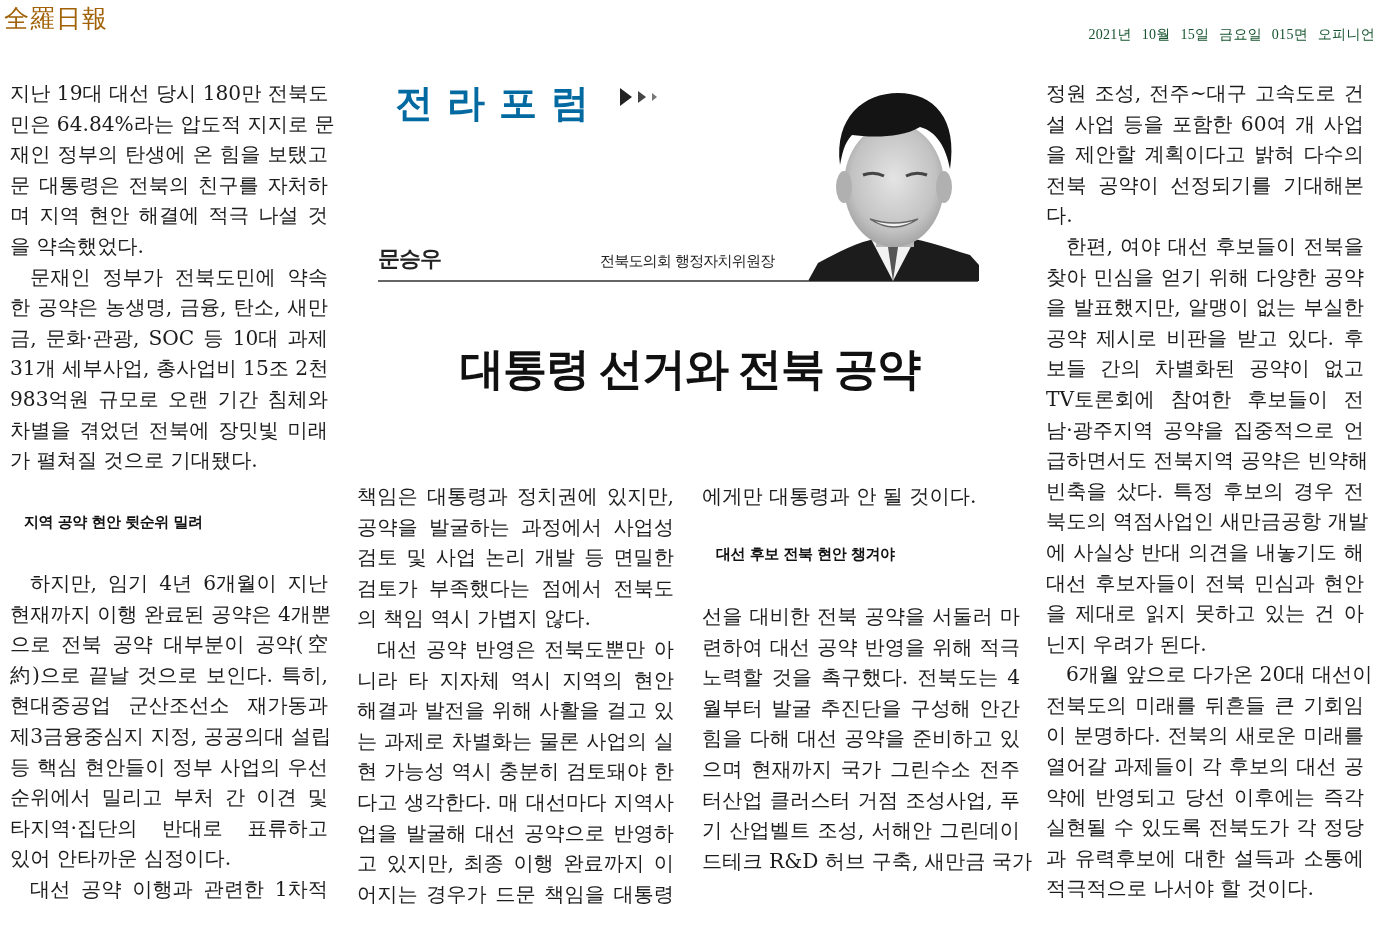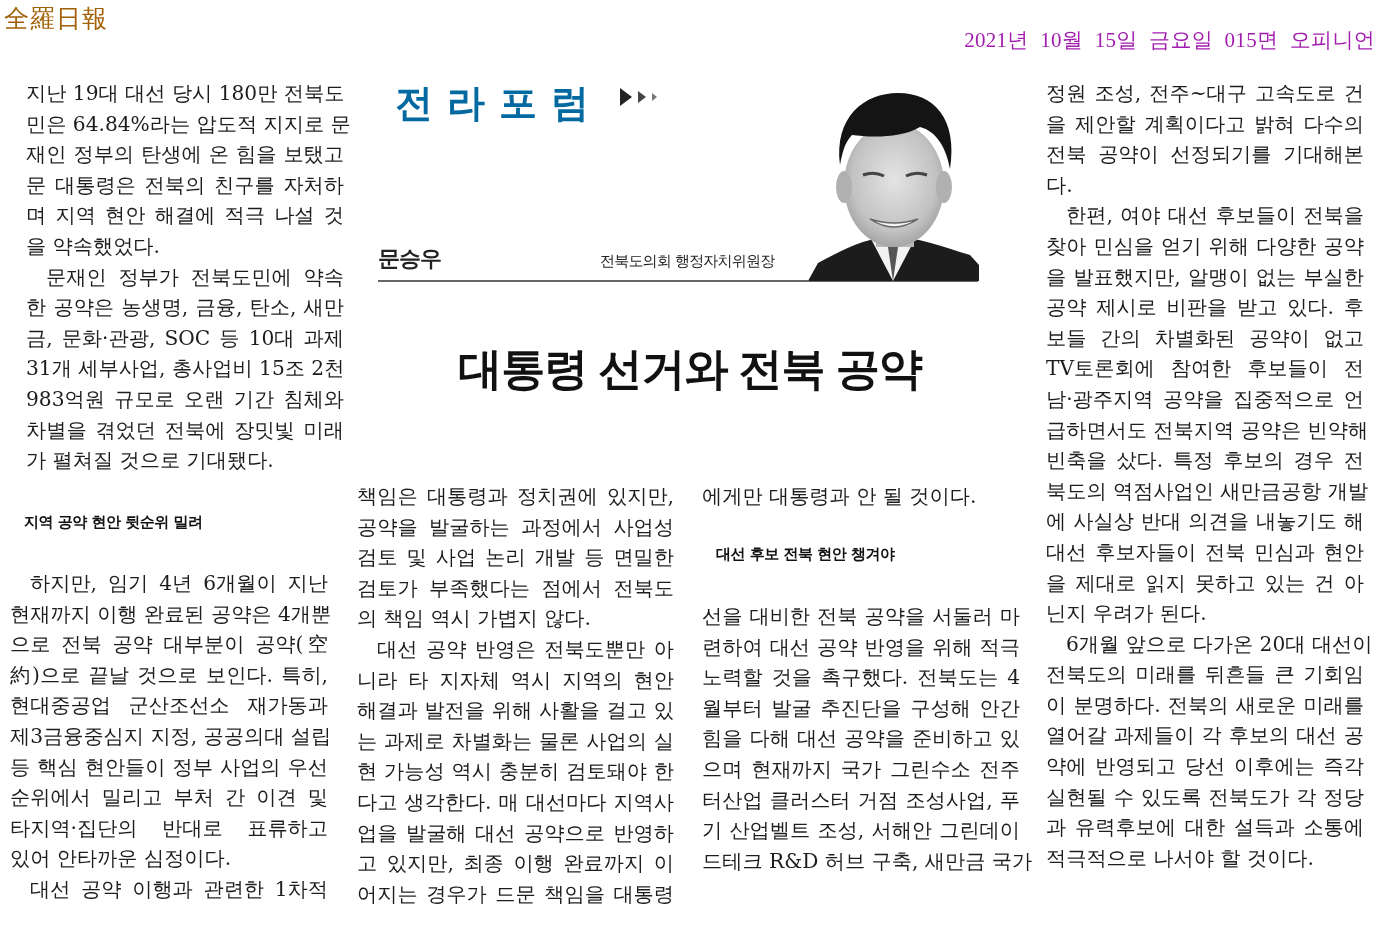--- a/index.html
+++ b/index.html
@@ -1,27 +1,27 @@
 <!DOCTYPE html>
 <html><head>
 <meta charset="utf-8">
 <style>
   * { box-sizing: border-box; margin: 0; padding: 0; }
   html, body { width: 1383px; height: 936px; background: #ffffff; overflow: hidden; }
   body { position: relative; font-family: "DejaVu Serif", "Liberation Serif", serif; color: #1a1a1a; }
 
   .masthead { position: absolute; left: 4px; top: 2px; font-family: "DejaVu Sans", sans-serif; font-weight: normal; font-size: 25px; letter-spacing: 1px; color: #a16207; }
-  .dateline { position: absolute; right: 8px; top: 26px; font-family: "Liberation Serif", "DejaVu Serif", serif; font-size: 21px; color: #a21caf; white-space: nowrap; letter-spacing: 0.3px; word-spacing: 6px; }
+  .dateline { position: absolute; right: 8px; top: 26px; font-family: "Liberation Serif", "DejaVu Serif", serif; font-size: 14px; color: #14532d; white-space: nowrap; letter-spacing: 0.3px; word-spacing: 6px; }
 
   .col { position: absolute; font-size: 20.2px; line-height: 30.6px; color: #1d1d1d; }
   .col .line { display: block; white-space: nowrap; text-align: justify; text-align-last: justify; height: 30.6px; overflow: visible; }
   .col .line.last { text-align-last: left; }
   .col .line.indent { padding-left: 20px; }
 
-  .col1 { left: 26px; top: 78px; width: 318px; }
+  .col1 { left: 10px; top: 78px; width: 318px; }
   .col1b { left: 10px; top: 568px; width: 318px; }
   .col2 { left: 357px; top: 481px; width: 317px; }
   .col3 { left: 702px; top: 481px; width: 318px; }
   .col3b { left: 702px; top: 601px; width: 318px; }
   .col4 { left: 1046px; top: 78px; width: 318px; }
 
   .subhead { position: absolute; font-family: "DejaVu Sans", sans-serif; font-weight: bold; font-size: 15px; color: #111; white-space: nowrap; letter-spacing: -0.5px; }
   .subhead1 { left: 24px; top: 513px; }
   .subhead2 { left: 716px; top: 545px; }
 
@@ -30,21 +30,21 @@
   .arrow { width: 0; height: 0; border-top: 9px solid transparent; border-bottom: 9px solid transparent; border-left: 12px solid #222; }
   .arrow.a2 { border-top-width: 6px; border-bottom-width: 6px; border-left-width: 8px; border-left-color: #444; }
   .arrow.a3 { border-top-width: 4px; border-bottom-width: 4px; border-left-width: 5px; border-left-color: #777; }
 
   .author-name { position: absolute; left: 378px; top: 244px; font-family: "DejaVu Sans", sans-serif; font-size: 22px; font-weight: bold; color: #222; letter-spacing: -1px; }
   .author-title { position: absolute; left: 600px; top: 252px; font-family: "DejaVu Sans", sans-serif; font-size: 15px; color: #222; letter-spacing: -0.8px; white-space: nowrap; }
   .byline-rule { position: absolute; left: 378px; top: 280px; width: 600px; height: 2px; background: #666; }
 
   .photo { position: absolute; left: 808px; top: 87px; width: 171px; height: 194px; overflow: hidden; background: #fff; }
 
-  .headline { position: absolute; left: 350px; top: 340px; width: 680px; text-align: center; font-family: Liberation Sans, sans-serif; font-weight: bold; font-size: 44px; color: #111; letter-spacing: -1px; }
+  .headline { position: absolute; left: 350px; top: 340px; width: 680px; text-align: center; font-family: Liberation Serif, serif; font-weight: bold; font-size: 44px; color: #111; letter-spacing: -1px; }
 </style>
 </head>
 <body>
 
 <div class="masthead">全羅日報</div>
 <div class="dateline">2021년 10월 15일 금요일 015면 오피니언</div>
 
 <div class="forum-title">전라포럼</div>
 <div class="arrows">
   <span class="arrow"></span>
@@ -143,20 +143,21 @@
   <span class="line">월부터 발굴 추진단을 구성해 안간</span>
   <span class="line">힘을 다해 대선 공약을 준비하고 있</span>
   <span class="line">으며 현재까지 국가 그린수소 전주</span>
   <span class="line">터산업 클러스터 거점 조성사업, 푸</span>
   <span class="line">기 산업벨트 조성, 서해안 그린데이</span>
   <span class="line">드테크 R&amp;D 허브 구축, 새만금 국가</span>
 </div>
 
 <div class="col col4">
   <span class="line">정원 조성, 전주~대구 고속도로 건</span>
+  <span class="line">설 사업 등을 포함한 60여 개 사업</span>
   <span class="line">을 제안할 계획이다고 밝혀 다수의</span>
   <span class="line">전북 공약이 선정되기를 기대해본</span>
   <span class="line last">다.</span>
   <span class="line indent">한편, 여야 대선 후보들이 전북을</span>
   <span class="line">찾아 민심을 얻기 위해 다양한 공약</span>
   <span class="line">을 발표했지만, 알맹이 없는 부실한</span>
   <span class="line">공약 제시로 비판을 받고 있다. 후</span>
   <span class="line">보들 간의 차별화된 공약이 없고</span>
   <span class="line">TV토론회에 참여한 후보들이 전</span>
   <span class="line">남·광주지역 공약을 집중적으로 언</span>

